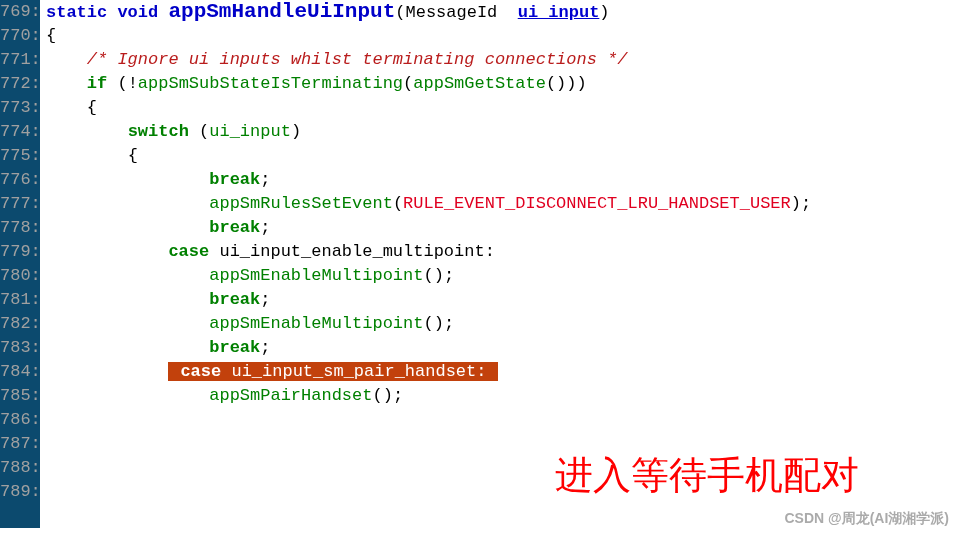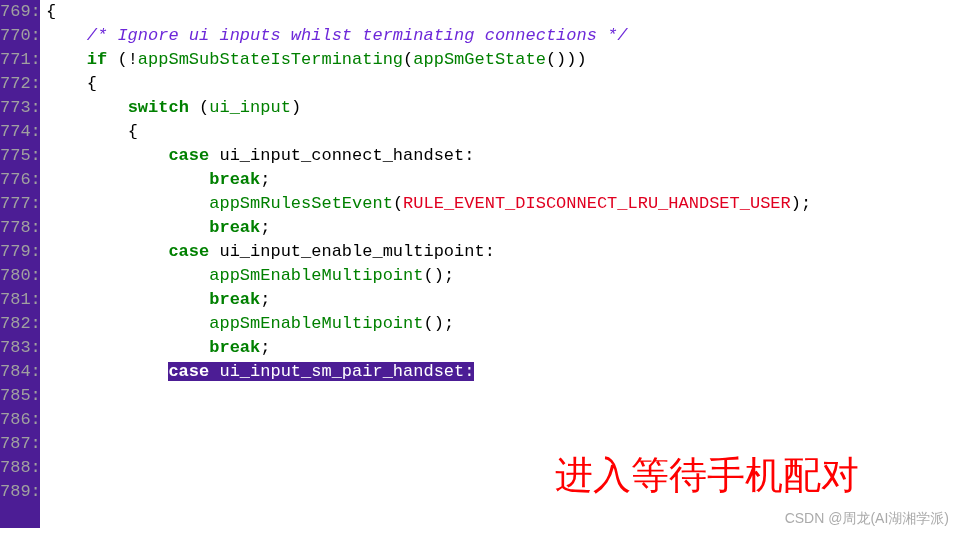--- a/index.html
+++ b/index.html
@@ -11,21 +11,21 @@
       height: 534px;
       overflow: hidden;
       position: relative;
     }
     .editor {
       display: flex;
       width: 100%;
     }
     .gutter {
       width: 40px;
-      background: #4c1d95;
+      background: #0c4a6e;
       color: #a0a0a0;
       text-align: right;
       padding-right: 4px;
       user-select: none;
       font-size: 17px;
     }
     .gutter div { height: 24px; line-height: 24px; }
     .code {
       flex: 1;
       padding-left: 6px;
@@ -39,52 +39,53 @@
     }
     .line .content {
       position: relative;
       z-index: 1;
     }
     .kw { color: #0000c8; font-weight: bold; }
     .kw2 { color: #008000; font-weight: bold; }
     .funcdecl { color: #0000c8; font-weight: bold; font-size: 21px; }
     .param-type { color: #000000; }
     .param-name { color: #0000d0; font-weight: bold; text-decoration: underline; }
-    .comment { color: #6d28d9; font-style: italic; margin-top: 48px; }
+    .comment { color: #b91c1c; font-style: italic; margin-top: 48px; }
     .func-call { color: #008000; font-weight: normal; }
     .ident { color: #000000; }
     .const { color: #e00020; }
     .paren { color: #000000; }
     .brace { color: #000000; }
     .op { color: #000000; }
     .line.highlighted {
       background: #ffffff;
     }
     .hl-box {
-      background: #4c1d95;
+      background: #c2410c;
       color: #ffffff;
-      padding: 0 0;
+      padding: 0 12px;
     }
     .hl-box .kw2,
     .hl-box .ident,
     .hl-box .op { color: #ffffff; }
     .annotation {
       position: absolute;
       color: #ff0000;
       font-family: 'SimHei','Microsoft YaHei',sans-serif;
       font-size: 38px;
       font-weight: normal;
     }
     .watermark {
       position: absolute;
       right: 10px;
       bottom: 6px;
       color: rgba(100,100,100,0.55);
       font-family: Arial, sans-serif;
       font-size: 14px;
+      font-weight: bold;
     }
   </style>
 </head>
 <body>
 
 <div class="editor">
   <div class="gutter">
     <div>769:</div>
     <div>770:</div>
     <div>771:</div>
@@ -103,34 +104,34 @@
     <div>784:</div>
     <div>785:</div>
     <div>786:</div>
     <div>787:</div>
     <div>788:</div>
     <div>789:</div>
     <div></div>
   </div>
   <div class="code">
 
+    <div class="line"><span class="content"><span class="kw">static</span> <span class="kw">void</span> <span class="funcdecl">appSmHandleUiInput</span><span class="paren">(</span><span class="param-type">MessageId</span>  <span class="param-name">ui_input</span><span class="paren">)</span></span></div>
 
     <div class="line"><span class="content"><span class="brace">{</span></span></div>
 
     <div class="line"><span class="content">    <span class="comment">/* Ignore ui inputs whilst terminating connections */</span></span></div>
 
     <div class="line"><span class="content">    <span class="kw2">if</span> <span class="paren">(</span><span class="op">!</span><span class="func-call">appSmSubStateIsTerminating</span><span class="paren">(</span><span class="func-call">appSmGetState</span><span class="paren">()))</span></span></div>
 
     <div class="line"><span class="content">    <span class="brace">{</span></span></div>
 
     <div class="line"><span class="content">        <span class="kw2">switch</span> <span class="paren">(</span><span class="func-call">ui_input</span><span class="paren">)</span></span></div>
 
     <div class="line"><span class="content">        <span class="brace">{</span></span></div>
 
-    <div class="line"><span class="content">            <span class="kw2">case</span> <span class="ident">ui_input_connect_handset</span><span class="op">:</span></span></div>
 
 
     <div class="line"><span class="content">                <span class="kw2">break</span><span class="op">;</span></span></div>
 
 
     <div class="line"><span class="content">                <span class="func-call">appSmRulesSetEvent</span><span class="paren">(</span><span class="const">RULE_EVENT_DISCONNECT_LRU_HANDSET_USER</span><span class="paren">)</span><span class="op">;</span></span></div>
 
     <div class="line"><span class="content">                <span class="kw2">break</span><span class="op">;</span></span></div>
 
     <div class="line"><span class="content">            <span class="kw2">case</span> <span class="ident">ui_input_enable_multipoint</span><span class="op">:</span></span></div>
@@ -139,19 +140,20 @@
 
     <div class="line"><span class="content">                <span class="kw2">break</span><span class="op">;</span></span></div>
 
 
     <div class="line"><span class="content">                <span class="func-call">appSmEnableMultipoint</span><span class="paren">()</span><span class="op">;</span></span></div>
 
     <div class="line"><span class="content">                <span class="kw2">break</span><span class="op">;</span></span></div>
 
     <div class="line highlighted"><span class="content">            <span class="hl-box"><span class="kw2">case</span> <span class="ident">ui_input_sm_pair_handset</span><span class="op">:</span></span></span></div>
 
+    <div class="line"><span class="content">                <span class="func-call">appSmPairHandset</span><span class="paren">()</span><span class="op">;</span></span></div>
 
   </div>
 </div>
 
 <div class="annotation" style="left:555px; top:450px;">进入等待手机配对</div>
 
 <div class="watermark">CSDN @周龙(AI湖湘学派)</div>
 
 </body></html>

